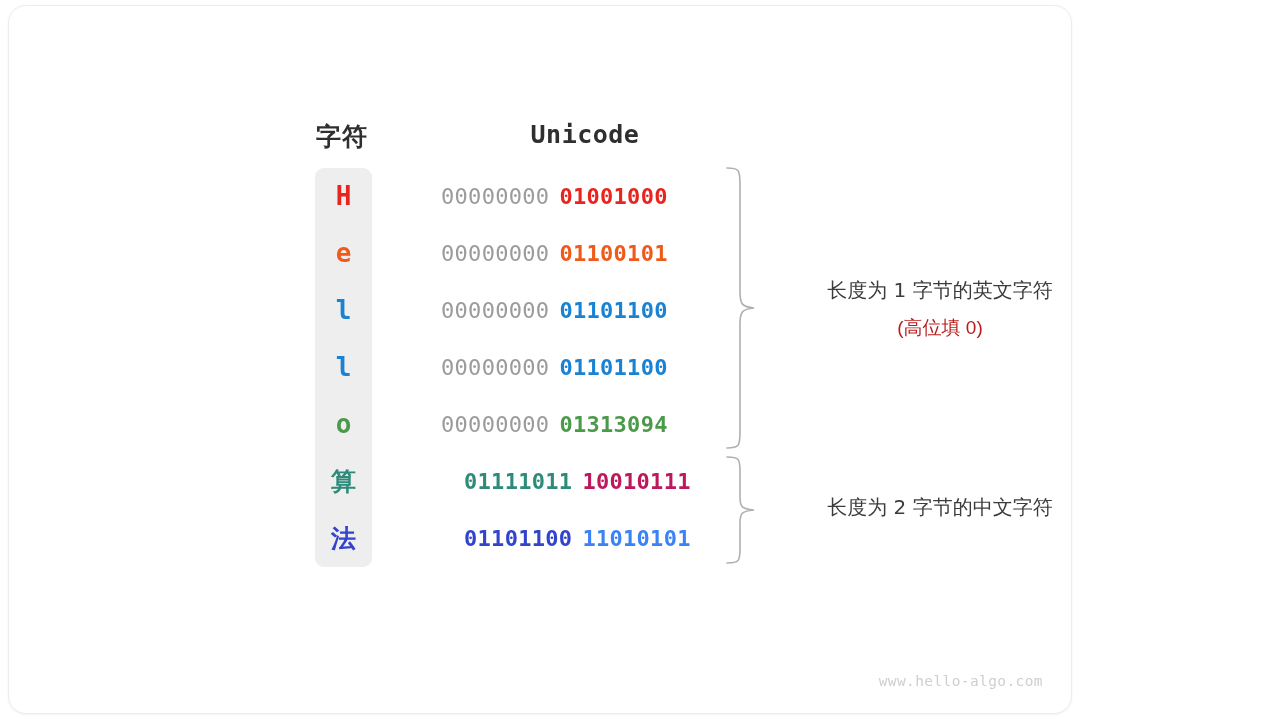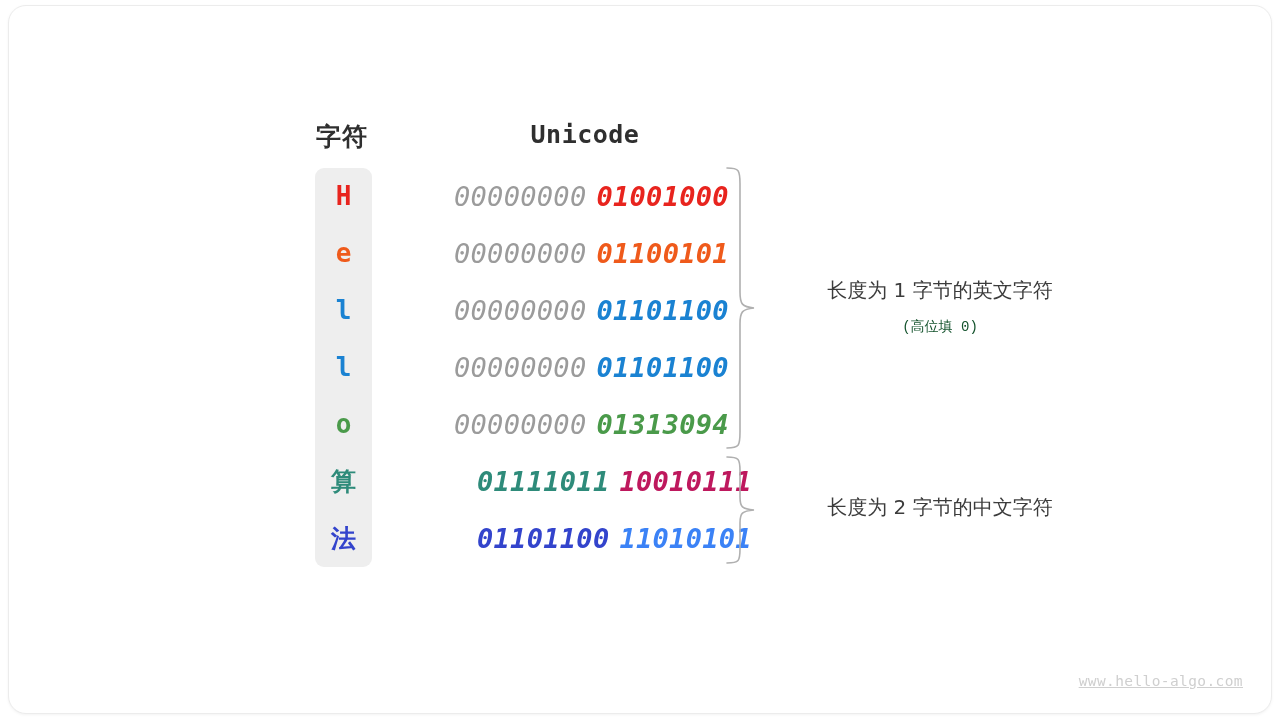--- a/index.html
+++ b/index.html
@@ -12,21 +12,21 @@
     height: 720px;
     overflow: hidden;
     font-family: "Liberation Sans", "DejaVu Sans", sans-serif;
   }
 
   
   #card {
     position: absolute;
     left: 8px;
     top: 5px;
-    width: 1264px;
+    width: 1064px;
     height: 709px;
     background: #ffffff;
     border-radius: 18px;
     border: 1px solid #ececec;
     box-shadow: 0 1px 3px rgba(0,0,0,0.05);
     box-sizing: border-box;
     overflow: hidden;
   }
 
   
@@ -76,30 +76,29 @@
     font-family: "DejaVu Sans Mono", "Liberation Mono", monospace;
   }
   .char-cell.cjk {
     font-family: "DejaVu Sans", "Liberation Sans", sans-serif;
     font-size: 25px;
   }
 
   
   .bin-row {
     position: absolute;
-    left: 445px;
+    left: 432px;
     width: 260px;
     height: 57px;
     line-height: 57px;
     white-space: nowrap;
     font-family: "DejaVu Sans Mono", "Liberation Mono", monospace;
-    font-size: 27px;
+    font-size: 22px;
     font-weight: bold;
     letter-spacing: 0.3px;
-    font-style: italic;
   }
   .bin-hi {
     color: #9b9b9b;
     font-weight: normal;
   }
   .bin-hi.strong { font-weight: bold; margin-left: 23px; }
   .bin-lo { }
   .bin-gap { display:inline-block; width: 10px; }
 
   
@@ -117,44 +116,43 @@
   #annot-1 {
     left: 766px;
     top: 266px;
     width: 330px;
     font-size: 20px;
     color: #3c3c3c;
     line-height: 37px;
   }
   #annot-1-sub {
     display: block;
-    font-size: 14px;
-    color: #14532d;
-    font-family: Liberation Mono, monospace;
+    font-size: 19px;
+    color: #b91c1c;
+    font-family: Liberation Sans, sans-serif;
     font-weight: normal;
   }
   #annot-2 {
     left: 766px;
     top: 487px;
     width: 330px;
     font-size: 20px;
     color: #3c3c3c;
     line-height: 28px;
   }
 
   
   #watermark {
     position: absolute;
     right: 28px;
     bottom: 24px;
     font-family: "DejaVu Sans Mono", "Liberation Mono", monospace;
     font-size: 14.5px;
     color: #cfcfcf;
     letter-spacing: 0.4px;
-    text-decoration: underline;
   }
 </style>
 </head>
 <body>
 
 <div id="card">
 
   <div class="col-header" id="header-char">字符</div>
   <div class="col-header" id="header-unicode">Unicode</div>
 

